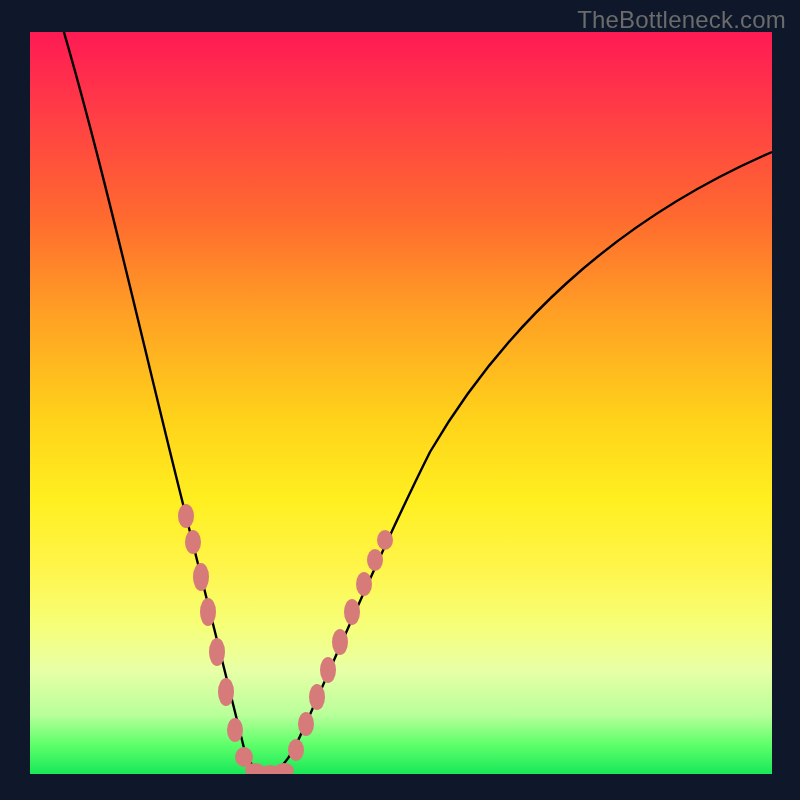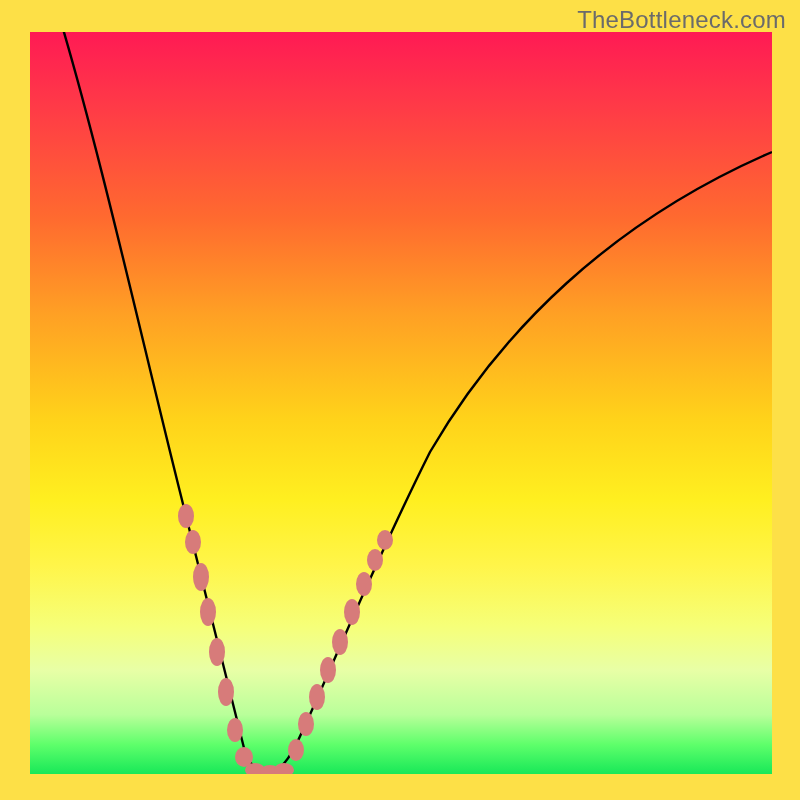--- a/index.html
+++ b/index.html
@@ -10,21 +10,21 @@
     background: #000;
     font-family: Arial, Helvetica, sans-serif;
     overflow: hidden;
   }
   .frame {
     position: absolute;
     left: 0;
     top: 0;
     width: 800px;
     height: 800px;
-    background: #fde047;
+    background: #0f172a;
   }
   .plot {
     position: absolute;
     left: 30px;
     top: 32px;
     width: 742px;
     height: 742px;
     overflow: hidden;
   }
   .gradient {

